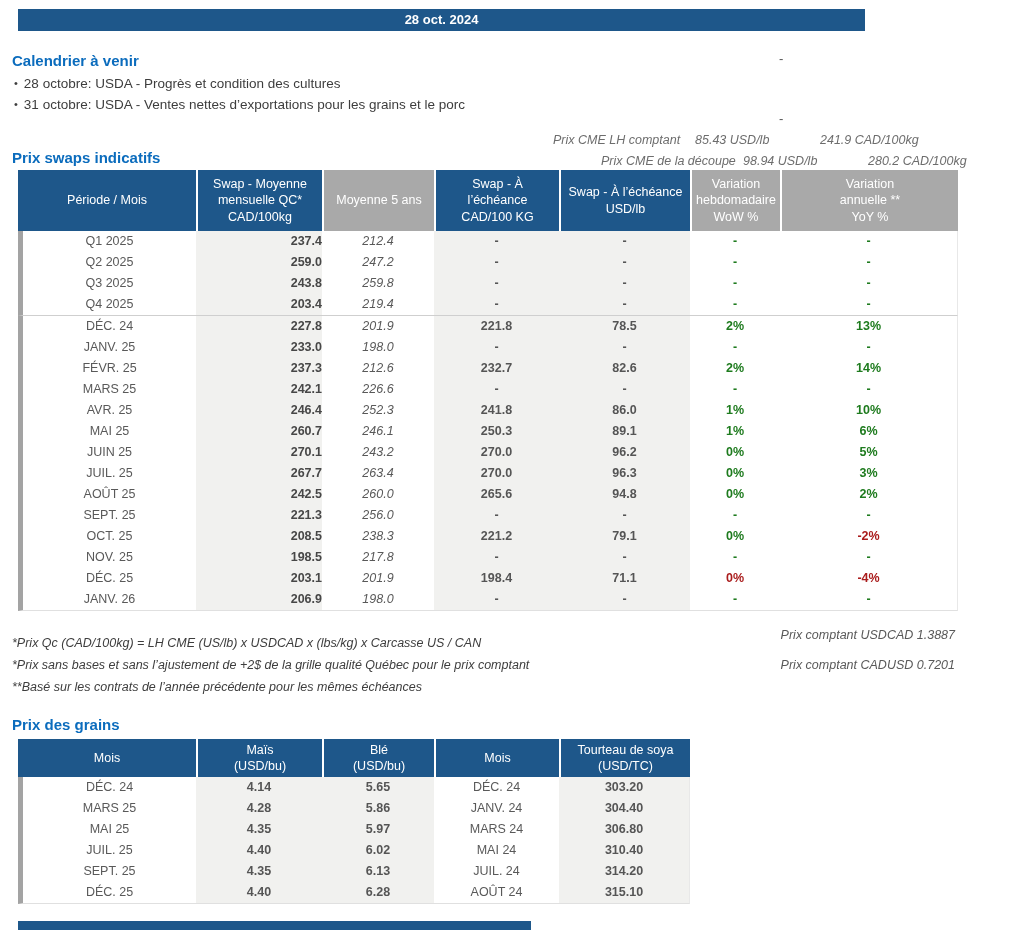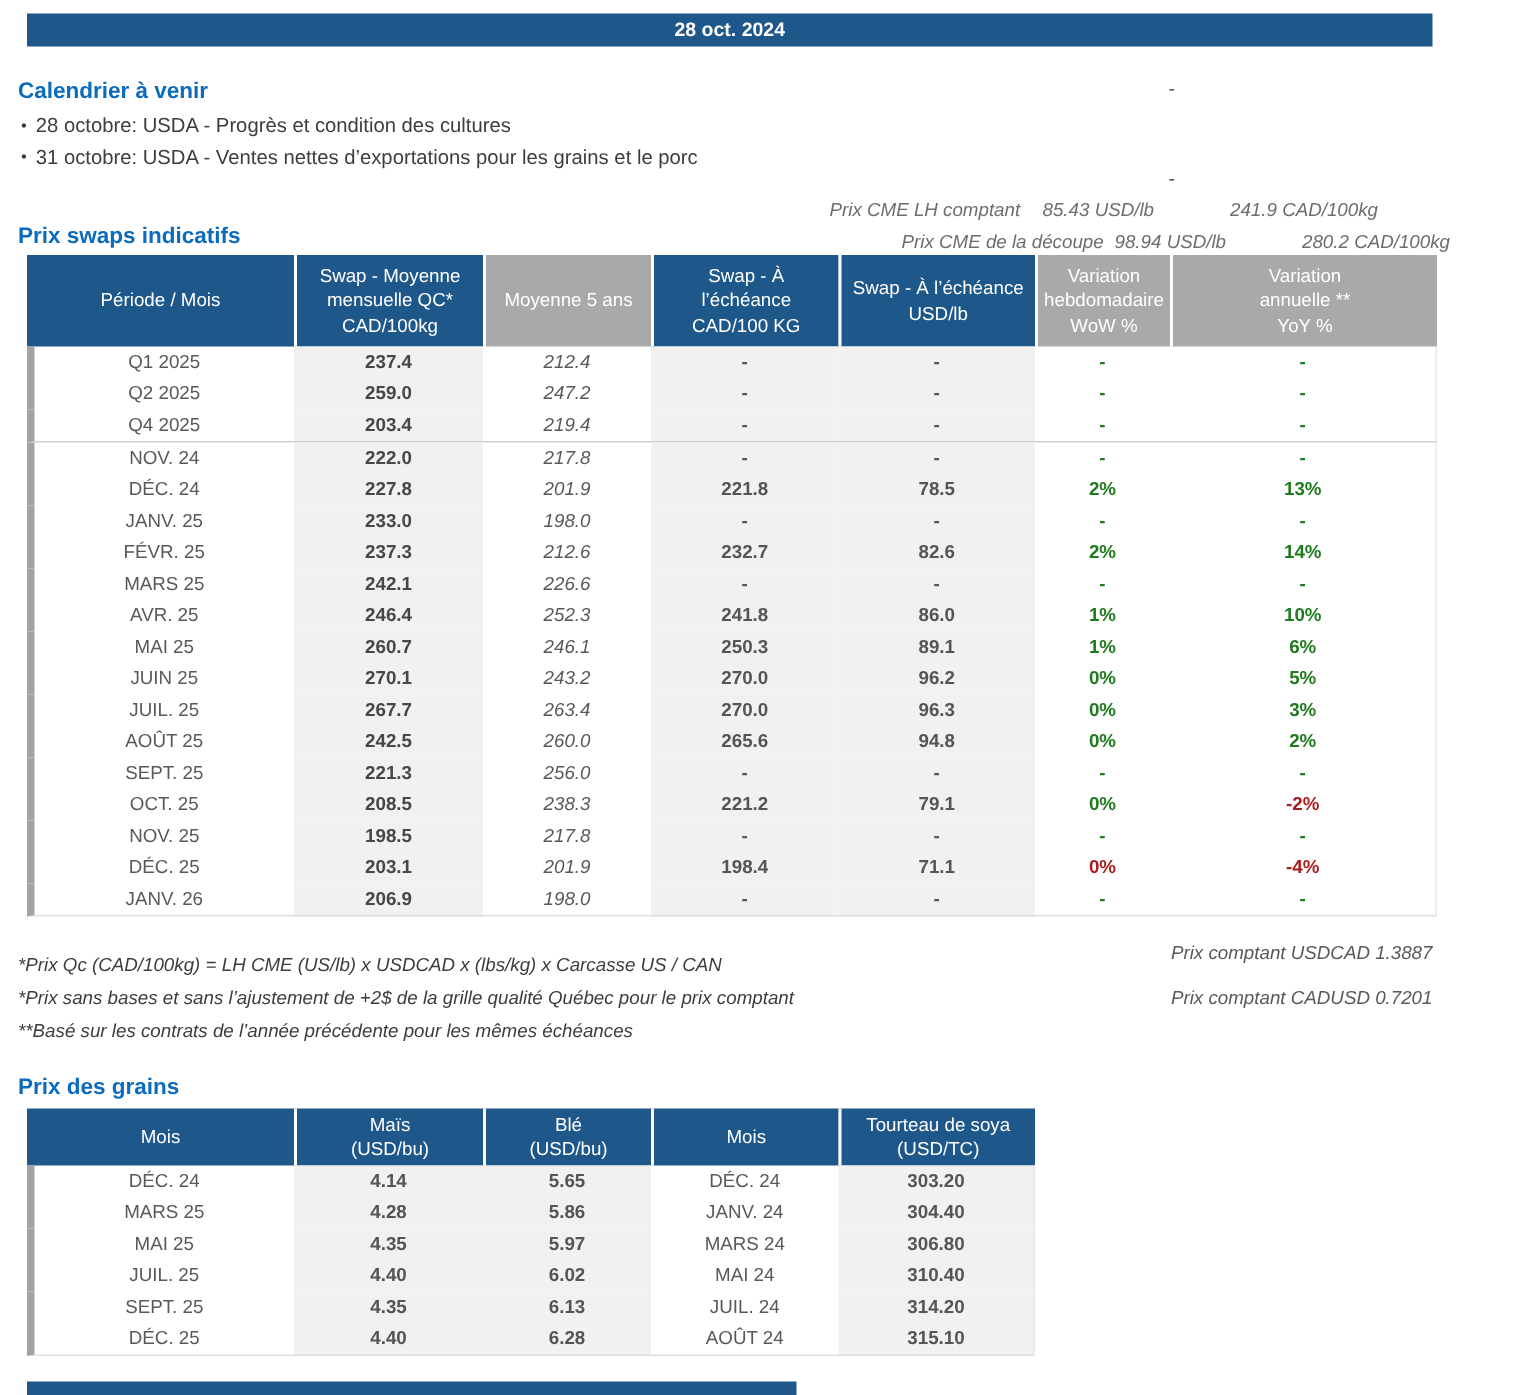--- a/index.html
+++ b/index.html
@@ -1,20 +1,20 @@
 <!DOCTYPE html>
 <html><head>
 <meta charset="utf-8">
 <style>
   html,body { margin:0; padding:0; background:#fff; }
   body { font-family:"Liberation Sans", sans-serif; }
   .page { position:relative; width:1024px; height:930px; background:#ffffff; overflow:hidden; }
 
   
-  .topbar { position:absolute; left:18px; top:9px; width:937px; height:22px;
+  .topbar { position:absolute; left:18px; top:9px; width:847px; height:22px;
             background:#1e578a; color:#ffffff; font-weight:bold; font-size:13px;
             text-align:center; line-height:22px; }
 
   
   .h-blue { position:absolute; color:#0b6cbd; font-weight:bold; font-size:15px; }
   #cal-title   { left:12px; top:52px; }
   #swaps-title { left:12px; top:149px; }
   #grains-title{ left:12px; top:716px; }
 
   .bullet-line { position:absolute; left:14px; font-size:13.5px; color:#3d3d3d; white-space:nowrap; }
@@ -43,21 +43,21 @@
   th.gray { background:#a9a9a9; }
   .swaps th  { height:61px; }
   .grains th { height:38px; }
 
   tbody td { height:21px; text-align:center; font-size:12.5px; line-height:21px;
              padding:0; color:#595959; box-sizing:border-box; }
   tbody td:first-child { border-left:5px solid #a3a3a3; }
   tbody td:last-child  { border-right:1px solid #e8e8e8; }
   tbody tr:last-child td { border-bottom:1px solid #e0e0e0; }
 
-  .swaps td.c2 { background:#f1f1ef; font-weight:bold; color:#474747; }
+  .swaps td.c2 { background:#f1f1ef; font-weight:bold; color:#474747;text-align:right; }
   .swaps td.c3 { font-style:italic; }
   .swaps td.c4, .swaps td.c5 { background:#f1f1ef; font-weight:bold; color:#555555; }
   .swaps td.c6, .swaps td.c7 { font-weight:bold; }
   td.g { color:#1e7b1e; }
   td.r { color:#aa1d1d; }
   tr.sep td { border-bottom:1px solid #cfcfcf;margin-top:40px; }
 
   .grains td.c2, .grains td.c3, .grains td.c5 { background:#f1f1ef; font-weight:bold; color:#555555; }
 
   
@@ -139,33 +139,33 @@
         </tr>
         <tr>
           <td class="c1">Q2 2025</td>
           <td class="c2">259.0</td>
           <td class="c3">247.2</td>
           <td class="c4">-</td>
           <td class="c5">-</td>
           <td class="c6 g">-</td>
           <td class="c7 g">-</td>
         </tr>
+        <tr>
+          <td class="c1">Q3 2025</td>
+          <td class="c2">243.8</td>
+          <td class="c3">259.8</td>
+          <td class="c4">-</td>
+          <td class="c5">-</td>
+          <td class="c6 g">-</td>
+          <td class="c7 g">-</td>
+        </tr>
         <tr class="sep">
           <td class="c1">Q4 2025</td>
           <td class="c2">203.4</td>
           <td class="c3">219.4</td>
-          <td class="c4">-</td>
-          <td class="c5">-</td>
-          <td class="c6 g">-</td>
-          <td class="c7 g">-</td>
-        </tr>
-        <tr>
-          <td class="c1">NOV. 24</td>
-          <td class="c2">222.0</td>
-          <td class="c3">217.8</td>
           <td class="c4">-</td>
           <td class="c5">-</td>
           <td class="c6 g">-</td>
           <td class="c7 g">-</td>
         </tr>
         <tr>
           <td class="c1">DÉC. 24</td>
           <td class="c2">227.8</td>
           <td class="c3">201.9</td>
           <td class="c4">221.8</td>

